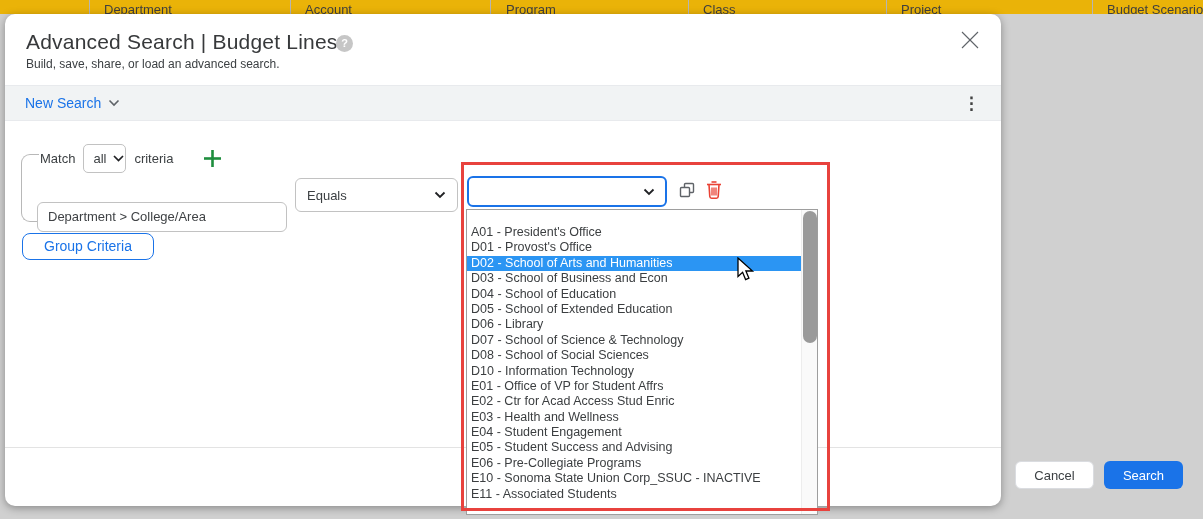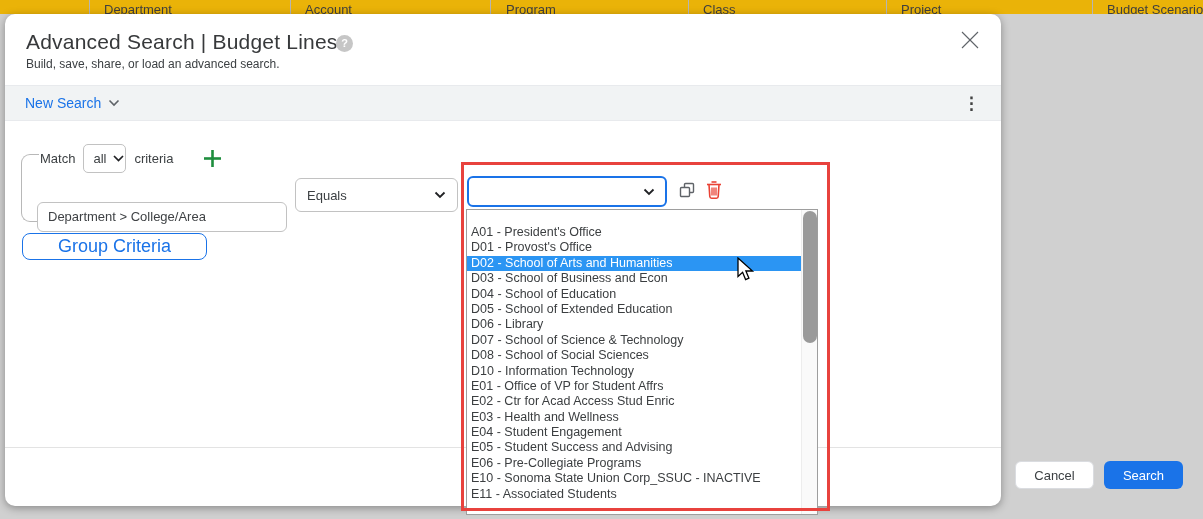--- a/index.html
+++ b/index.html
@@ -87,23 +87,23 @@
   .val-select {
     position:absolute; left:462px; top:162px; width:200px; height:31px;
     border:2px solid #1a73e8; border-radius:6px; background:#fff;
     font-size:13px; color:#3c4043; display:flex; align-items:center;
     justify-content:space-between; padding:0 10px; cursor:pointer;
   }
   .copy-btn { position:absolute; left:672px; top:166px; cursor:pointer; }
   .trash-btn { position:absolute; left:699px; top:165px; cursor:pointer; }
 
   .group-btn {
-    position:absolute; left:17px; top:219px; height:27px; padding:0 35px;
+    position:absolute; left:17px; top:219px; height:27px; padding:0 21px;
     border:1px solid #1a73e8; border-radius:8px; background:#fff;
-    color:#1a73e8; font-size:18px; line-height:25px; cursor:pointer;
+    color:#1a73e8; font-size:14px; line-height:25px; cursor:pointer;
   }
 
   
   .footer-sep { position:absolute; left:0; top:433px; width:100%; height:1px; background:#e3e3e3; }
   .btn-cancel {
     position:absolute; left:1010px; top:447px; width:79px; height:28px;
     border:1px solid #dadce0; border-radius:6px; background:#fff;
     color:#3c4043; font-size:13px; cursor:pointer;
     font-family:"Liberation Sans",sans-serif;
   }

